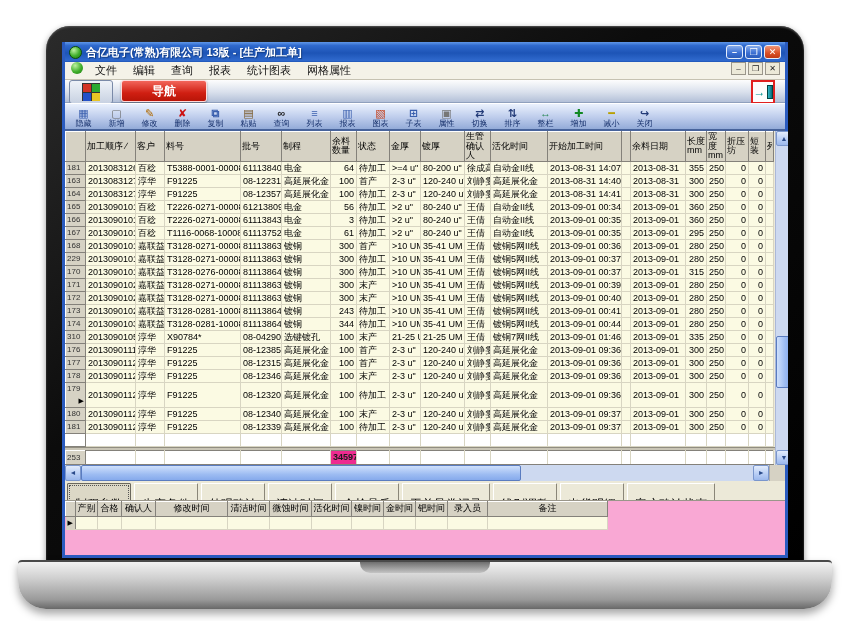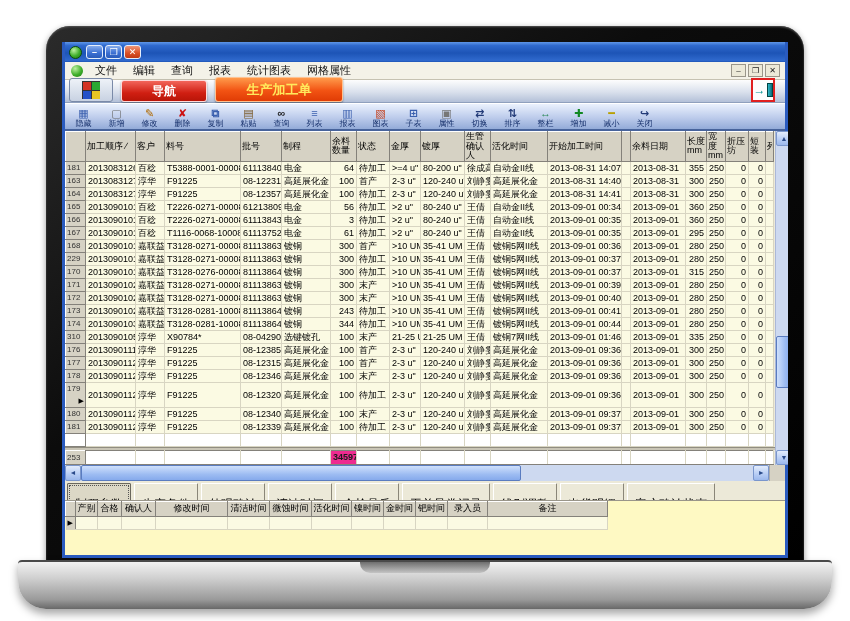--- a/index.html
+++ b/index.html
@@ -29,29 +29,29 @@
              background:radial-gradient(circle at 35% 30%,#bdf0a0,#3fae2a 55%,#1d7a12); border:1px solid #0d4d08; }
   .title-text { color:#fff; font-size:11px; font-weight:bold; text-shadow:1px 1px 1px #123a7e;
                 flex:1; white-space:nowrap; overflow:hidden; }
   .winbtns { display:flex; gap:2px; }
   .winbtn { width:17px; height:14px; border-radius:3px; border:1px solid #e6eefc;
             background:linear-gradient(180deg,#86acec,#3a6ed2 60%,#2c5cb8);
             color:#fff; font-size:9px; line-height:12px; text-align:center; font-weight:bold; }
   .winbtn.close { background:linear-gradient(180deg,#f09678,#d94f26 60%,#c03a16); }
 
   .menubar { height:18px; flex:none; background:#f4f2e8; border-bottom:1px solid #c6c2b2;
-             display:flex; align-items:center; font-size:11px; color:#111; padding:0 2px; }
+             display:flex; font-size:11px; color:#111; padding:0 2px; }
   .menu-ico { width:12px; height:12px; border-radius:50%; flex:none; margin:0 4px;
               background:radial-gradient(circle at 35% 30%,#bdf0a0,#3fae2a 55%,#1d7a12); }
   .menu-item { padding:0 8px; line-height:17px; }
   .mdi { margin-left:auto; display:flex; gap:2px; padding-right:3px; }
   .mdibtn { width:15px; height:13px; background:#ece9d8; border:1px solid #9a968a; color:#222;
             font-size:8px; line-height:11px; text-align:center; }
 
-  .band1 { height:23px; flex:none; display:flex; align-items:flex-end; gap:8px; padding:0 4px;
+  .band1 { height:23px; flex:none; display:flex; align-items:flex-start; gap:8px; padding:0 4px;
            background:linear-gradient(180deg,#fdfdfd,#d9e0ec 55%,#b3c0d8); border-bottom:1px solid #8fa0bd; }
   .logo-btn { width:44px; height:24px; flex:none; border:1px solid #7a8aa8; border-radius:3px;
               background:linear-gradient(#eef2f8,#c8d2e2); display:flex; align-items:center; justify-content:center; }
   .logo-grid { width:18px; height:18px; display:grid; grid-template-columns:8px 8px; grid-template-rows:8px 8px;
                gap:1px; border:1px solid #333; background:#333; }
   .lg1{background:#d23324;} .lg2{background:#2ca832;} .lg3{background:#2451c8;} .lg4{background:#e8c524;}
   .nav-btn { min-width:86px; height:22px; border:1px solid #ffd9d9; border-radius:3px; color:#fff;
              font-size:12px; font-weight:bold; background:linear-gradient(180deg,#f2655a,#d01f12 60%,#b81508);
              box-shadow:0 1px 2px rgba(0,0,0,.4); }
   .doc-btn { min-width:128px; height:25px; border:1px solid #ffc190; border-radius:3px; color:#ffe95c;
@@ -111,40 +111,41 @@
              background:linear-gradient(180deg,#cfe0fc,#9dbcf2 60%,#86aaec); }
   .sb-corner { width:16px; height:16px; background:#d6d2c4; border-left:1px solid #aaa; }
   .hscroll .sb-btn-h.right { margin-left:auto; }
 
   
   .tabs { flex:none; height:19px; display:flex; gap:3px; padding:2px 2px 0 2px; background:#ece9d8; }
   .tab { font-size:12px; line-height:14px; padding:13px 7px; background:#ece9d8; color:#000;
          border:1px solid #8a8678; border-top-color:#fff; border-left-color:#fff; border-radius:1px; }
   .tab:first-of-type { background:#dcd8c6; border:1px solid #6a675c; outline:1px dotted #555; outline-offset:-3px; }
 
-  .detail { flex:1; background:#fef9c3; border-top:1px solid #9a968a; overflow:hidden; }
+  .detail { flex:1; background:#f9a8d4; border-top:1px solid #9a968a; overflow:hidden; }
   .det-table { width:542px; }
   .det-table th { background:#d6d2c4; border-top:1px solid #fff; border-left:1px solid #fff;
                   border-right:1px solid #84817a; border-bottom:1px solid #84817a;
                   font-weight:normal; font-size:9px; height:15px; padding:0 1px; overflow:hidden;
                   white-space:nowrap; text-align:center; }
   .det-table td { background:#fbfae3; border-right:1px solid #d8d5c2; border-bottom:1px solid #d8d5c2;
                   font-size:9px; height:13px; padding:0 1px; overflow:hidden; }
   .det-table td:first-child { background:#d6d2c4; border-right:1px solid #84817a; font-size:7px;
                   color:#000; text-align:center; }
 </style>
 </head>
 <body>
 
 <div class="bezel">
 <div class="screen">
 <div class="app">
 
   <div class="titlebar">
     <div class="app-ico"></div>
+    <div class="title-text">合亿电子(常熟)有限公司 13版 - [生产加工单]</div>
     <div class="winbtns">
       <div class="winbtn">–</div>
       <div class="winbtn">❒</div>
       <div class="winbtn close">✕</div>
     </div>
   </div>
 
   <div class="menubar">
     <div class="menu-ico"></div>
     <div style="display:flex">
@@ -166,21 +167,20 @@
   <div class="band1">
     <div class="logo-btn">
       <div class="logo-grid">
         <div class="lg1"></div>
               <div class="lg2"></div>
               <div class="lg3"></div>
               <div class="lg4"></div>
       </div>
     </div>
     <button class="nav-btn">导航</button>
-    <button class="doc-btn">生产加工单</button>
     <div class="exit-btn">
       <span class="exit-arrow">→</span>
       <span class="exit-door"></span>
     </div>
   </div>
 
   <div class="band2">
 
       <div class="tbi">
         <span class="tbi-glyph" style="color: rgb(58, 95, 174);">▦</span>

